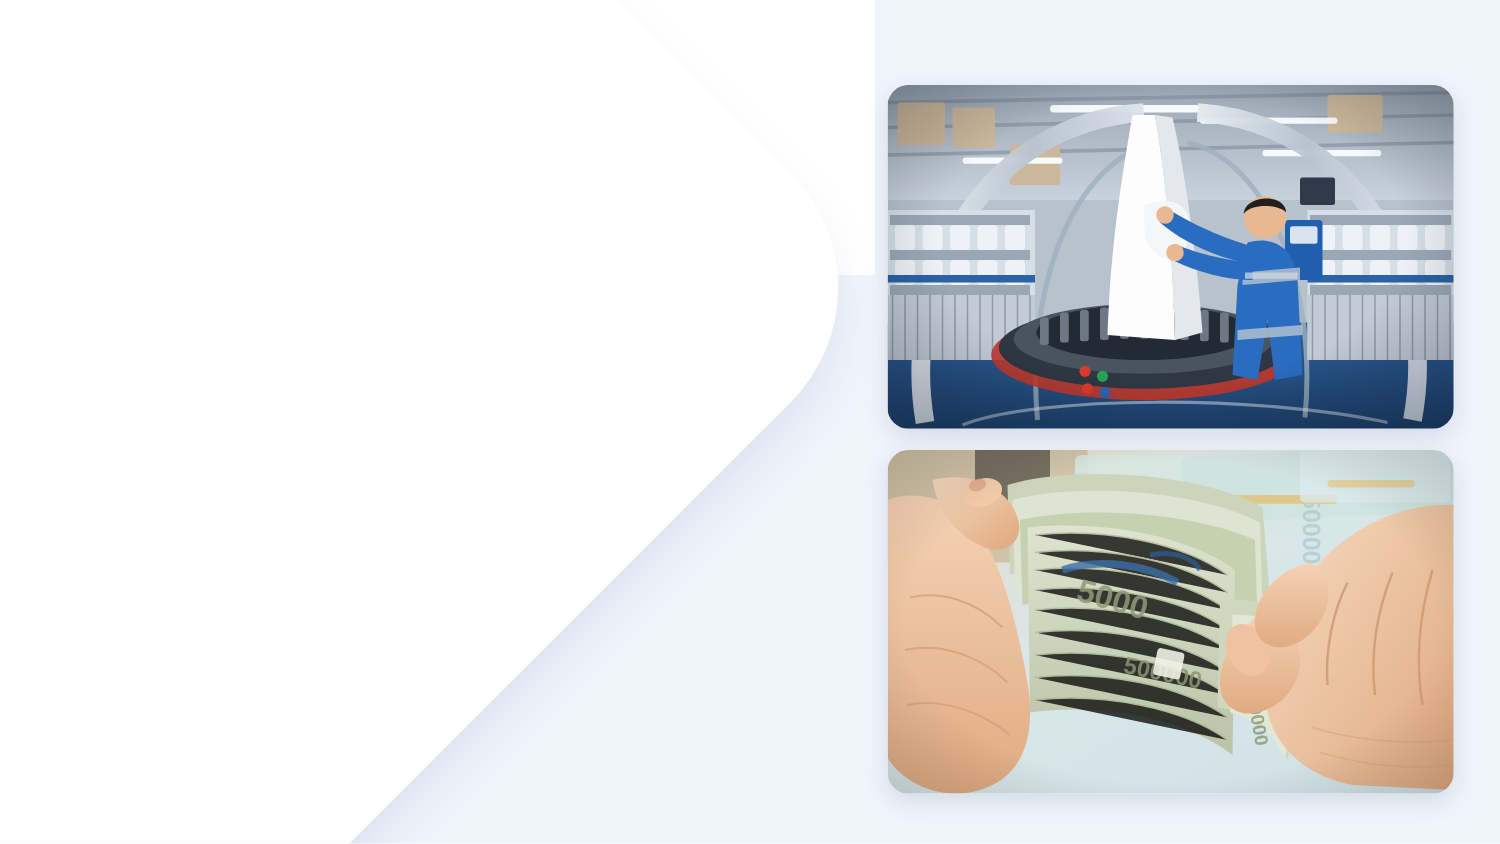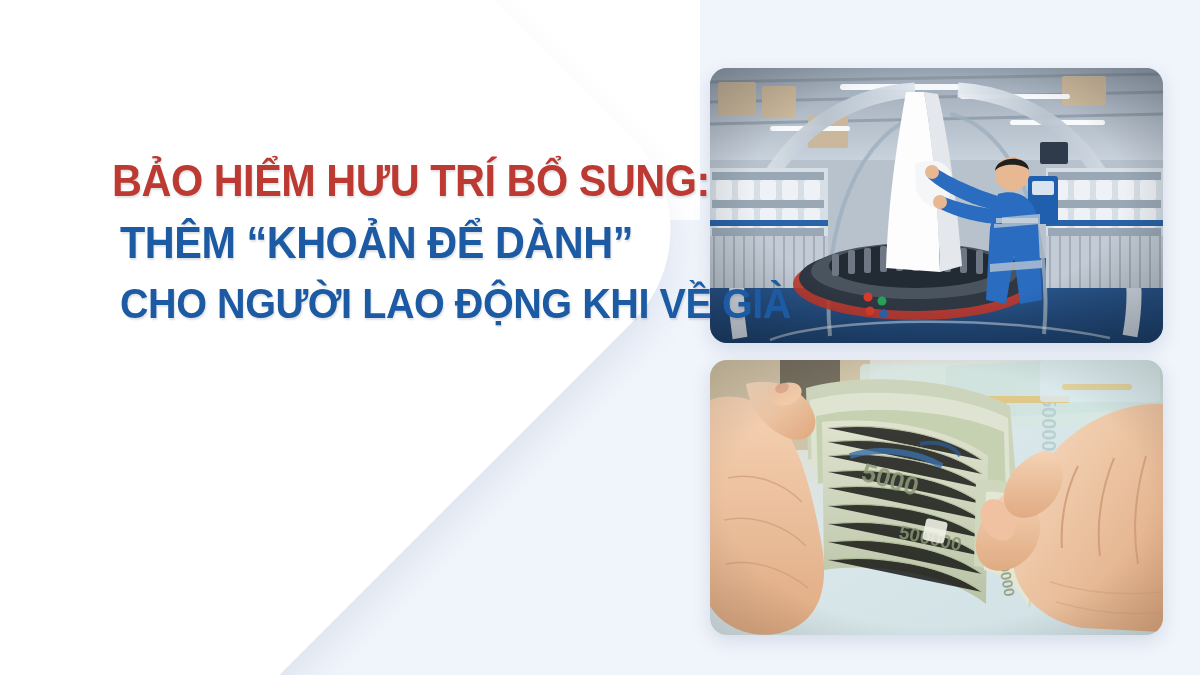--- a/index.html
+++ b/index.html
@@ -108,25 +108,20 @@
 <body>
 
 <div class="poster">
 
   <div class="white-panel-wrap">
     <div class="white-panel-top"></div>
     <div class="white-panel-left"></div>
     <div class="white-panel"></div>
   </div>
 
-  <div class="headline">
-    <div class="line line-1">BẢO HIỂM HƯU TRÍ BỔ SUNG:</div>
-    <div class="line line-2">THÊM “KHOẢN ĐỂ DÀNH”</div>
-    <div class="line line-3">CHO NGƯỜI LAO ĐỘNG KHI VỀ GIÀ</div>
-  </div>
 
   <div class="photo photo-top">
     <svg viewBox="0 0 453 275" preserveAspectRatio="xMidYMid slice">
       <defs>
         <linearGradient id="ceil" x1="0" y1="0" x2="0" y2="1">
           <stop offset="0" stop-color="#9aa6b4"></stop>
             <stop offset="1" stop-color="#c8d2dc"></stop>
         </linearGradient>
         <linearGradient id="flr" x1="0" y1="0" x2="0" y2="1">
           <stop offset="0" stop-color="#2f5f9b"></stop>

